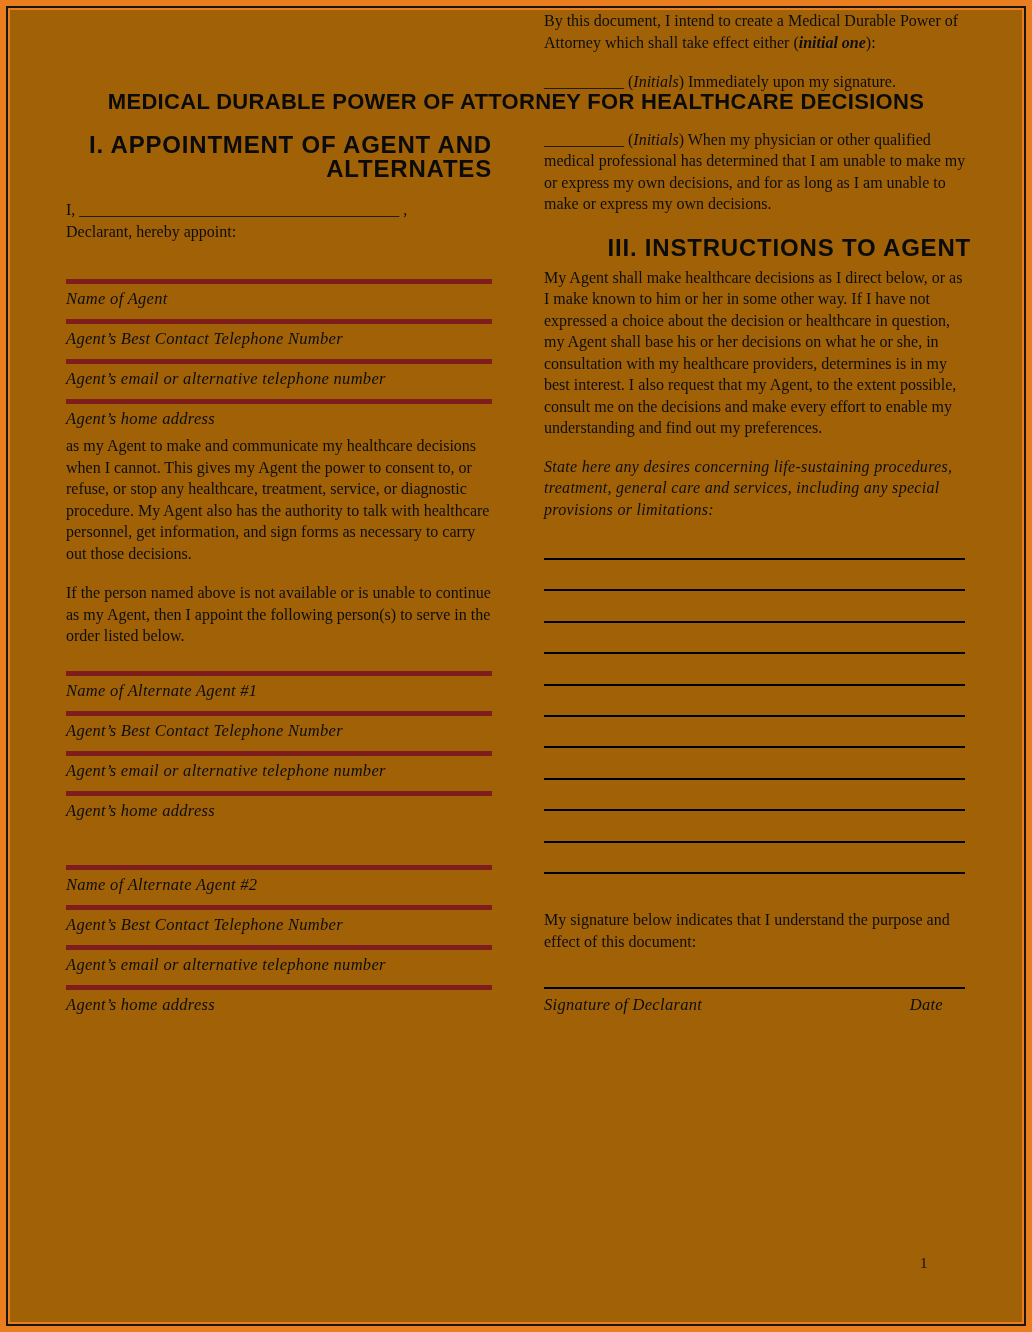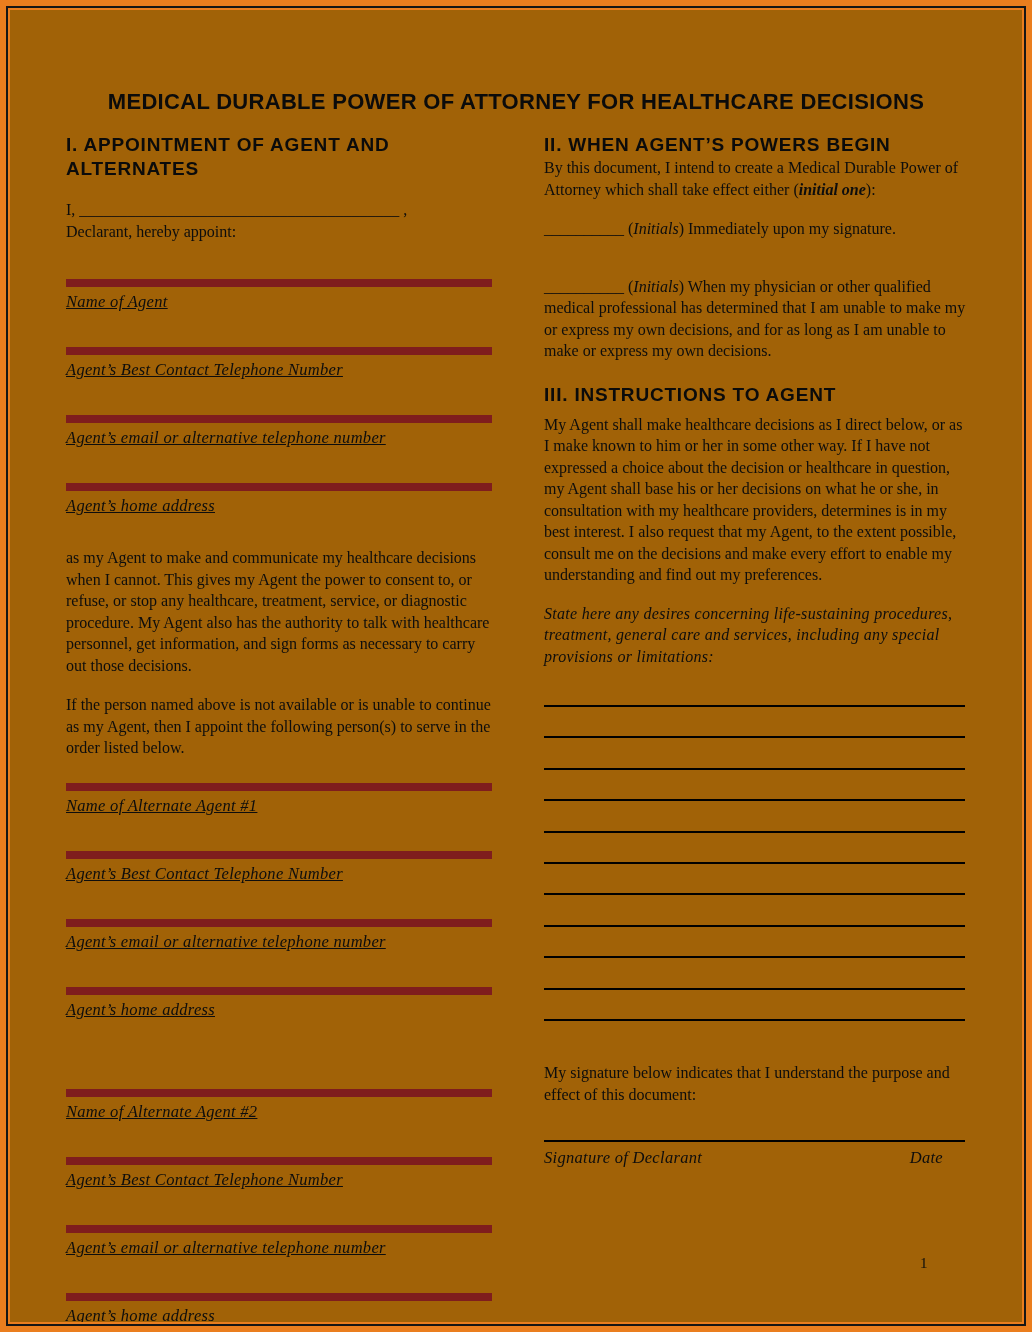--- a/index.html
+++ b/index.html
@@ -18,56 +18,56 @@
     font-family:"Liberation Sans",sans-serif;font-weight:700;font-size:22px;
     letter-spacing:.3px;color:#0b0b0b;white-space:nowrap;
   }
 
   .col{position:absolute;top:0;height:100%;font-family:"Liberation Serif",serif;font-size:16px;line-height:21.5px;}
   .col-left{left:56px;width:426px;}
   .col-right{left:534px;width:427px;}
 
   .sec-heading{
     margin:0;font-family:"Liberation Sans",sans-serif;font-weight:700;
-    font-size:19px;line-height:24px;letter-spacing:.8px;color:#0b0b0b;
+    font-size:24px;line-height:24px;letter-spacing:.8px;color:#0b0b0b;text-align:right;
   }
   .h-s1{margin-top:123px;}
   .h-s2{margin-top:123px;}
   .h-s3{margin-top:21px;}
 
   p{margin:0;}
   .intro{margin-top:18px;}
   .intro-line{display:block;}
 
   .field-group{margin:0;}
   .fg-a{margin-top:37px;}
   .fg-b{margin-top:24px;}
   .fg-c{margin-top:34px;}
-  .field{box-sizing:border-box;border-top:8px solid #7f1d1d;height:68px;text-decoration:underline;}
+  .field{box-sizing:border-box;border-top:5px solid #7f1d1d;height:40px;}
   .field-label{
     font-style:italic;font-size:16.5px;line-height:20px;letter-spacing:.3px;
     padding-top:5px;
   }
 
   .para-authority{margin-top:-4px;}
   .para-alternate{margin-top:18px;}
 
   .para-begin{}
   .option-1{margin-top:18px;}
   .option-2{margin-top:36px;}
   .em-bolditalic{font-weight:700;font-style:italic;}
   .it{font-style:italic;}
 
   .para-instructions{margin-top:7px;}
   .para-desires{margin-top:17px;font-style:italic;letter-spacing:.3px;}
 
   .write-lines{margin-top:38px;width:421px;}
   .write-line{box-sizing:border-box;height:31.4px;border-top:2px solid #000;}
 
-  .para-sig-statement{margin-top:12px;}
+  .para-sig-statement{margin-top:6px;}
   .sig-block{margin-top:35px;width:421px;border-top:2px solid #000;}
   .sig-labels{display:flex;justify-content:space-between;padding-top:5px;
     font-style:italic;font-size:16.5px;letter-spacing:.3px;}
   .sig-date{padding-right:22px;}
 
   .footer-note{
     position:absolute;left:72px;top:1247px;
     font-family:"Liberation Serif",serif;font-style:italic;font-size:15px;letter-spacing:.5px;
   }
   .page-number{
@@ -136,21 +136,20 @@
           <div class="field">
             <div class="field-label">Agent’s email or alternative telephone number</div>
           </div>
           <div class="field">
             <div class="field-label">Agent’s home address</div>
           </div>
         </div>
       </div>
 
       <div class="col col-right">
-        <h2 class="sec-heading h-s2">II. WHEN AGENT’S POWERS BEGIN</h2>
 
         <p class="para-begin"><span>By this document, I intend to create a Medical Durable Power of Attorney which shall take effect either (</span><span class="em-bolditalic">initial one</span><span>):</span></p>
 
         <p class="option-1"><span>__________ (</span><span class="it">Initials</span><span>) Immediately upon my signature.</span></p>
 
         <p class="option-2"><span>__________ (</span><span class="it">Initials</span><span>) When my physician or other qualified medical professional has determined that I am unable to make my or express my own decisions, and for as long as I am unable to make or express my own decisions.</span></p>
 
         <h2 class="sec-heading h-s3">III. INSTRUCTIONS TO AGENT</h2>
 
         <p class="para-instructions">My Agent shall make healthcare decisions as I direct below, or as I make known to him or her in some other way. If I have not expressed a choice about the decision or healthcare in question, my Agent shall base his or her decisions on what he or she, in consultation with my healthcare providers, determines is in my best interest. I also request that my Agent, to the extent possible, consult me on the decisions and make every effort to enable my understanding and find out my preferences.</p>

